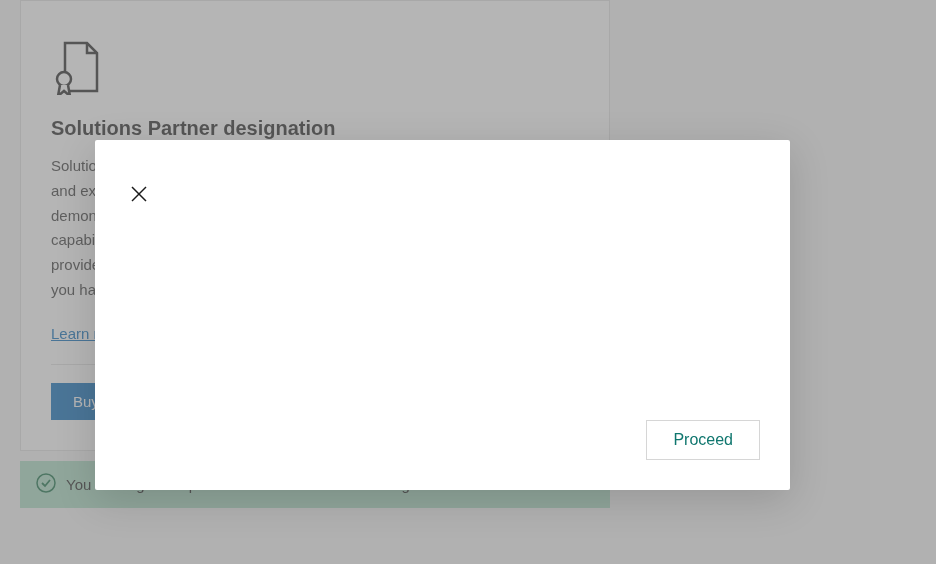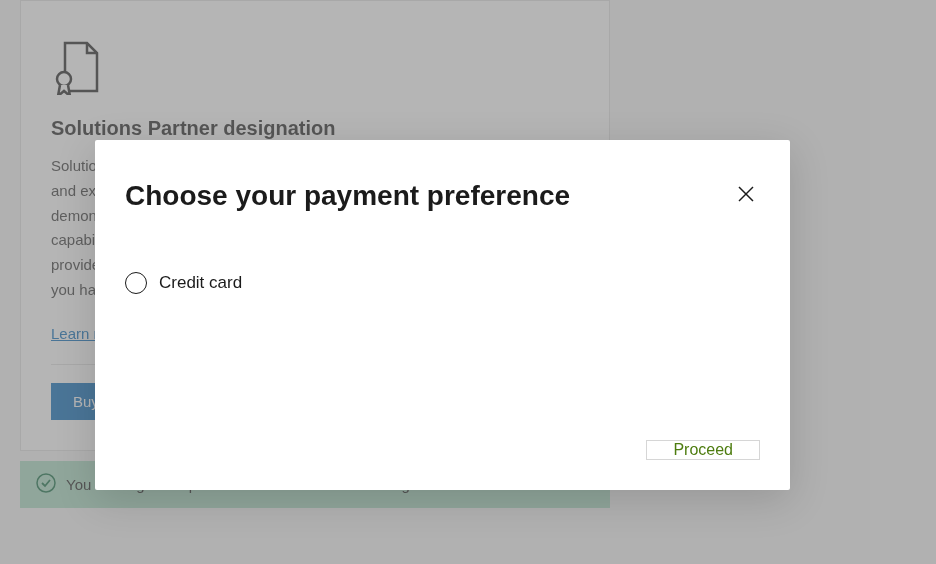--- a/index.html
+++ b/index.html
@@ -128,23 +128,23 @@
       color: #1b1b1b;
     }
     .modal-footer {
       margin-top: auto;
       display: flex;
       justify-content: flex-end;
     }
     .proceed-btn {
       border: 1px solid #d6d6d6;
       background: #ffffff;
-      color: #4d7c0f;
+      color: #0f766e;
       font-size: 16px;
-      padding: 0 26px;
+      padding: 10px 26px;
       cursor: not-allowed;
     }
   </style>
 </head>
 <body>
 
 <div class="background-content">
   <div class="card">
     <div class="card-icon">
       <svg width="48" height="54" viewBox="0 0 48 54" fill="none">
@@ -168,34 +168,29 @@
       </svg>
     </span>
     <span>You are eligible to purchase Solutions Partner designation</span>
   </div>
 </div>
 
 <div class="overlay"></div>
 
 <div class="modal">
   <div class="modal-header">
-    <h1 class="modal-title">Choose your payment preference</h1>
     <button class="close-btn">
       <span>
         <svg width="20" height="20" viewBox="0 0 20 20">
           <line x1="3" y1="3" x2="17" y2="17" stroke="#1b1b1b" stroke-width="1.5"></line>
           <line x1="17" y1="3" x2="3" y2="17" stroke="#1b1b1b" stroke-width="1.5"></line>
         </svg>
       </span>
     </button>
   </div>
 
   <div class="options">
-    <label class="radio-row">
-      <span class="radio-circle"></span>
-      <span class="radio-label">Credit card</span>
-    </label>
   </div>
 
   <div class="modal-footer">
     <button class="proceed-btn" disabled="">Proceed</button>
   </div>
 </div>
 
 </body></html>

